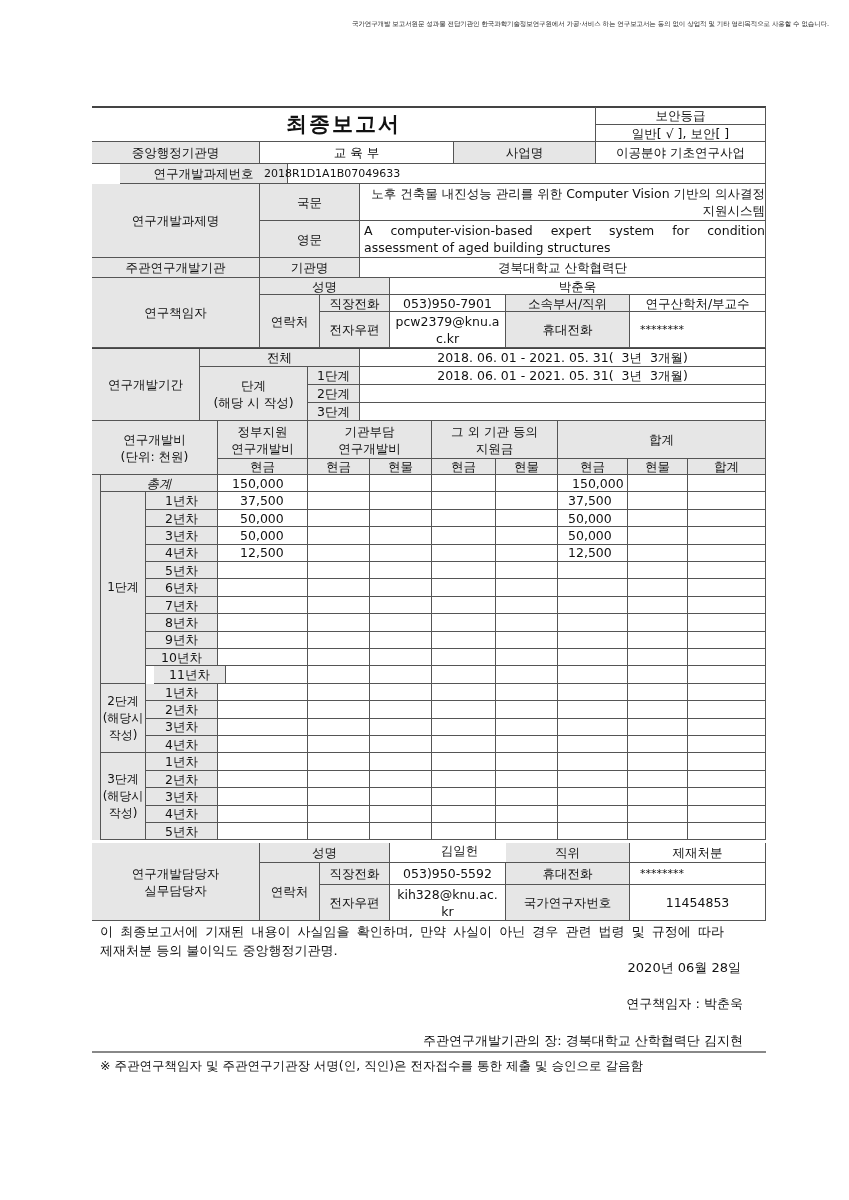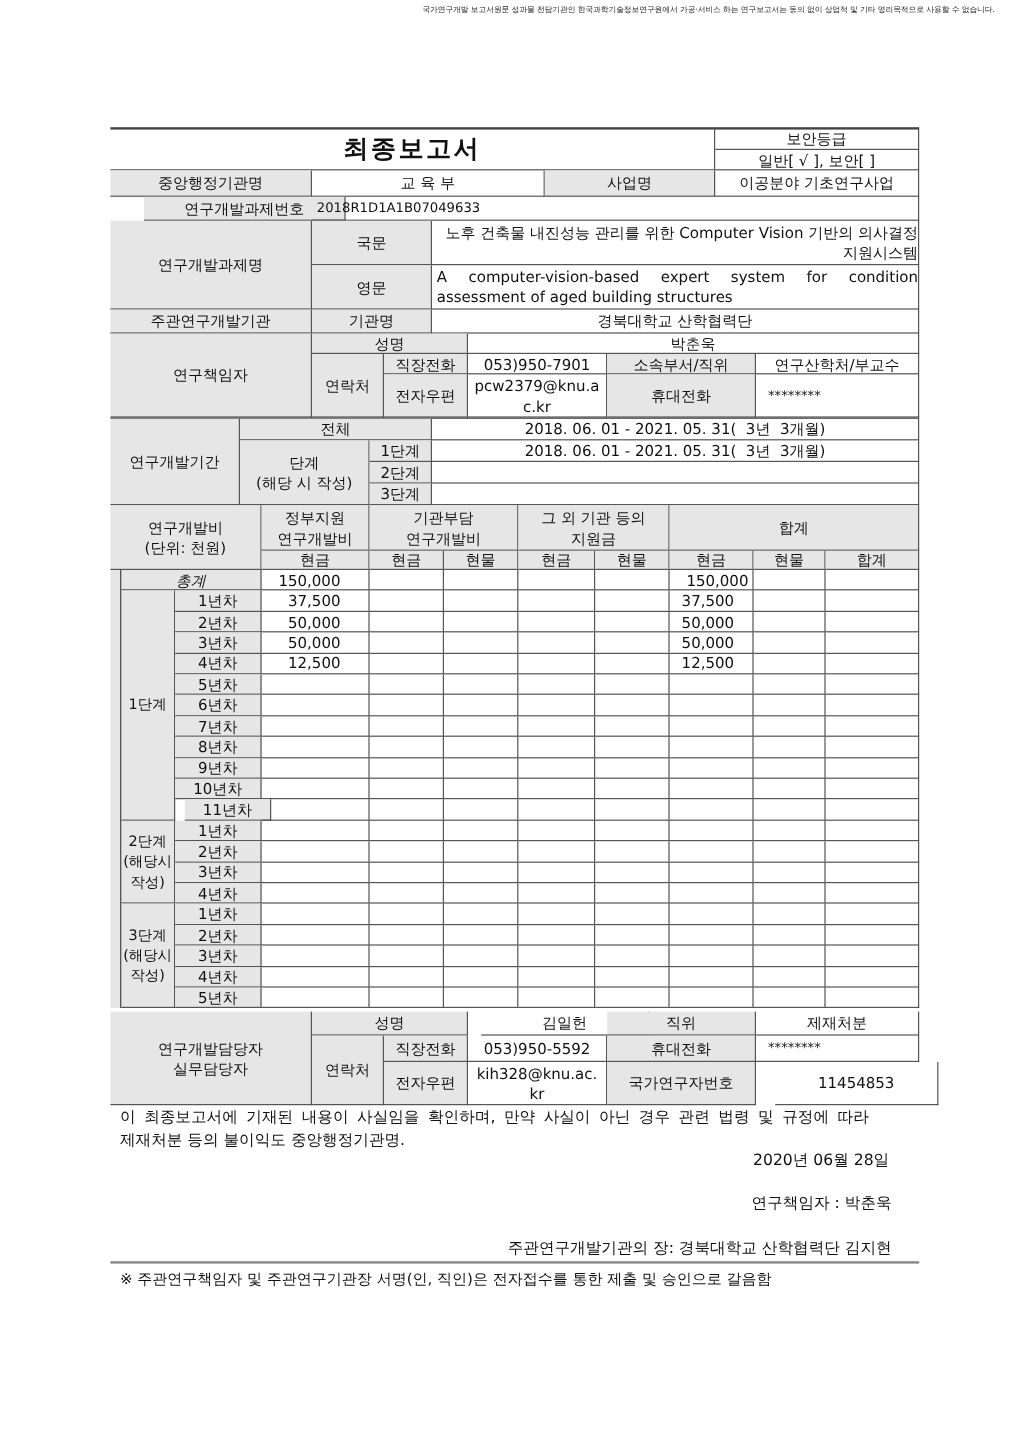--- a/index.html
+++ b/index.html
@@ -1,18 +1,18 @@
 <!DOCTYPE html>
 <html><head>
 <meta charset="utf-8">
 <style>
   html, body { margin: 0; padding: 0; background: #ffffff; }
   body { width: 849px; height: 1200px; position: relative; overflow: hidden;
          font-family: "DejaVu Sans", "Liberation Sans", sans-serif; color: #111; }
-  .notice { position: absolute; top: 4px; right: 20px; font-size: 6.5px; color: #222; white-space: nowrap; letter-spacing: -0.1px; }
+  .notice { position: absolute; top: 20px; right: 20px; font-size: 6.5px; color: #222; white-space: nowrap; letter-spacing: -0.1px; }
   .c { position: absolute; box-sizing: border-box; display: flex; align-items: center; justify-content: center;
        font-size: 12.5px; line-height: 17px; text-align: center; white-space: pre-line; overflow: hidden; }
   .g { background: #e6e6e6; }
   .l { justify-content: flex-start; text-align: left; padding-left: 4px; }
   .b { border-right: 1px solid #555; border-bottom: 1px solid #555; }
   .title { font-size: 21px; font-weight: bold; letter-spacing: 2px; }
   .small { font-size: 11px; }
   .hline { position: absolute; background: #444; height: 2px; }
   .txt { position: absolute; font-size: 13px; line-height: 20px; white-space: nowrap; }
 </style>
@@ -290,33 +290,33 @@
       <div class="c l b" style="left: 496px; top: 823px; width: 62px; height: 17.4px; padding-left: 4px;"></div>
       <div class="c l b" style="left: 558px; top: 823px; width: 70px; height: 17.4px; padding-left: 10px;"></div>
       <div class="c l b" style="left: 628px; top: 823px; width: 60px; height: 17.4px; padding-left: 4px;"></div>
       <div class="c l b" style="left: 688px; top: 823px; width: 78px; height: 17.4px; padding-left: 4px;"></div>
       <div style="position: absolute; left: 92px; top: 475px; width: 8px; height: 365.4px; background: rgb(230, 230, 230); border-right: 1px solid rgb(85, 85, 85);"></div>
     </div>
 
   <div class="c g b" style="left:92px; top:843px; width:168px; height:78px;">연구개발담당자
 실무담당자</div>
   <div class="c g b" style="left:260px; top:843px; width:130px; height:20px;">성명</div>
-  <div class="c b" style="left:401px; top:843px; width:140px; height:20px;">김일헌</div>
+  <div class="c b" style="left:390px; top:843px; width:140px; height:20px;font-family:Liberation Mono, monospace;">김일헌</div>
   <div class="c g b" style="left:506px; top:843px; width:124px; height:20px;">직위</div>
   <div class="c b" style="left:630px; top:843px; width:136px; height:20px;">제재처분</div>
   <div class="c g b" style="left:260px; top:863px; width:60px; height:58px;">연락처</div>
   <div class="c g b" style="left:320px; top:863px; width:70px; height:22px;">직장전화</div>
   <div class="c b" style="left:390px; top:863px; width:116px; height:22px;">053)950-5592</div>
   <div class="c g b" style="left:506px; top:863px; width:124px; height:22px;">휴대전화</div>
   <div class="c l b small" style="left:630px; top:863px; width:136px; height:22px; padding-left:10px;">********</div>
   <div class="c g b" style="left:320px; top:885px; width:70px; height:36px;">전자우편</div>
   <div class="c b" style="left:390px; top:885px; width:116px; height:36px;">kih328@knu.ac.
 kr</div>
   <div class="c g b" style="left:506px; top:885px; width:124px; height:36px;">국가연구자번호</div>
-  <div class="c b" style="left:630px; top:885px; width:136px; height:36px;margin-left:16px;">11454853</div>
+  <div class="c b" style="left:630px; top:885px; width:136px; height:36px;">11454853</div>
 </div>
 
 <div class="txt" style="left:100px; top:922px; word-spacing:3px;">이 최종보고서에 기재된 내용이 사실임을 확인하며, 만약 사실이 아닌 경우 관련 법령 및 규정에 따라</div>
 <div class="txt" style="left:100px; top:941px;">제재처분 등의 불이익도 중앙행정기관명.</div>
 <div class="txt" style="right:108px; top:958px;">2020년 06월 28일</div>
 <div class="txt" style="right:106px; top:994px;">연구책임자 : 박춘욱</div>
 <div class="txt" style="right:106px; top:1031px;">주관연구개발기관의 장: 경북대학교 산학협력단 김지현</div>
 <div class="hline" style="left:92px; top:1051px; width:674px; height:2px; background:#888;"></div>
 <div class="txt" style="left:100px; top:1056px; font-size:12.5px;">※ 주관연구책임자 및 주관연구기관장 서명(인, 직인)은 전자접수를 통한 제출 및 승인으로 갈음함</div>
 

